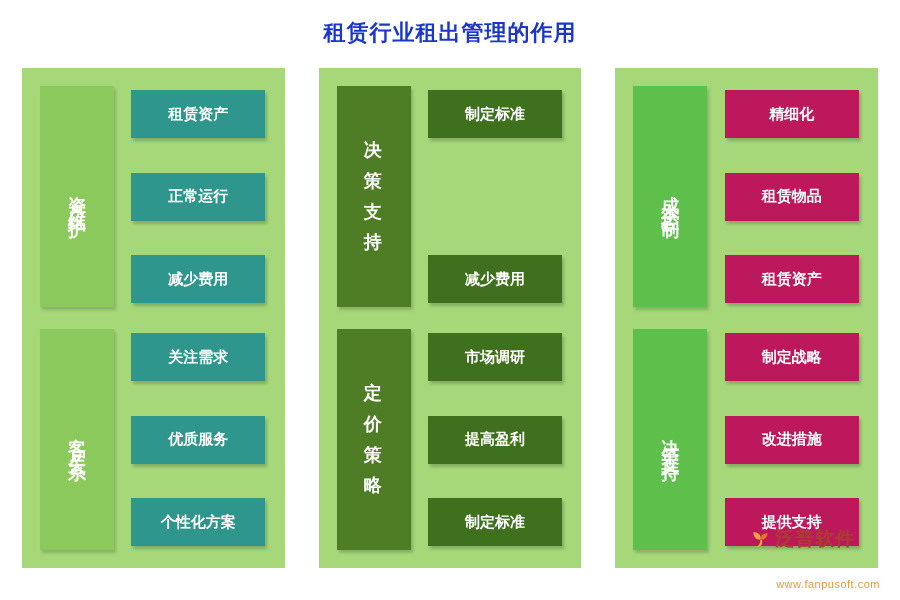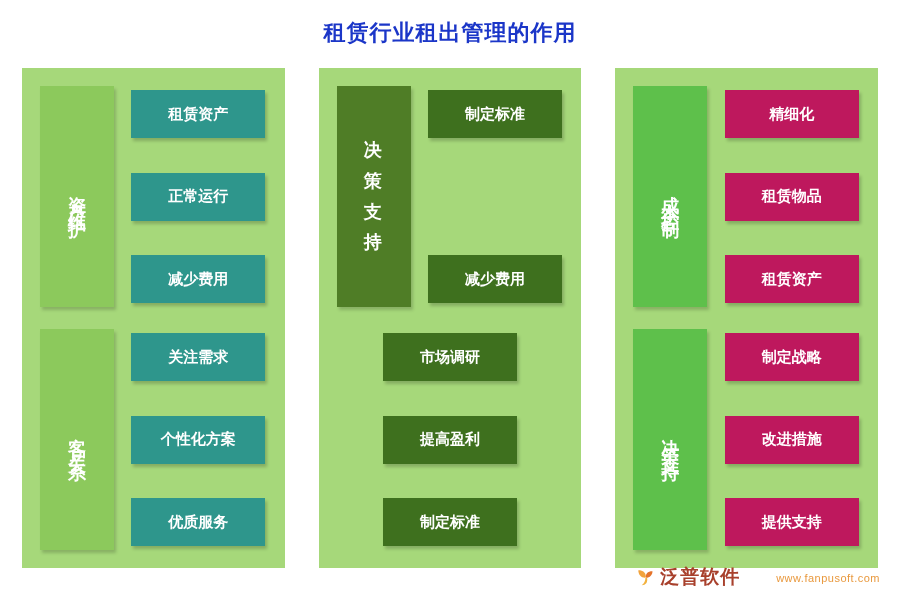--- a/index.html
+++ b/index.html
@@ -52,26 +52,26 @@
   
   .col-a .group-label{background:#8cc95c;}
   .col-a .item{background:#2e968c;}
   .col-b .group-label{background:#4f7d26;}
   .col-b .item{background:#3e701e;}
   .col-c .group-label{background:#5ec04b;}
   .col-c .item{background:#be185d;}
 
   .footer{
     position:absolute;right:20px;bottom:10px;
-    display:flex;flex-direction:row;align-items:center;
+    display:flex;flex-direction:column;align-items:flex-start;gap:24px;
   }
   .brand-row{display:flex;align-items:center;gap:5px;}
   .brand-icon{width:20px;height:20px;display:inline-block;}
   .brand-name{font-size:19px;font-weight:bold;color:#a8402c;letter-spacing:1px;}
-  .brand-url{font-size:11px;color:#e9993e;margin-top:2px;margin-left:36px;letter-spacing:0.5px;}
+  .brand-url{font-size:11px;color:#e9993e;margin-top:2px;margin-left:26px;letter-spacing:0.5px;}
 </style>
 </head>
 <body>
 
 <div class="title">租赁行业租出管理的作用</div>
 
 <div class="board">
 
   <div class="panel col-a">
     <div class="group">
@@ -83,37 +83,40 @@
         <div class="item">正常运行</div>
         <div class="item">减少费用</div>
       </div>
     </div>
     <div class="group">
       <div class="group-label">
         <span class="vtext">客户关系</span>
       </div>
       <div class="items">
         <div class="item">关注需求</div>
+        <div class="item">优质服务</div>
         <div class="item">个性化方案</div>
-        <div class="item">优质服务</div>
       </div>
     </div>
   </div>
 
   <div class="panel col-b">
     <div class="group">
       <div class="group-label">
         <span class="wraptext">决策支持</span>
       </div>
       <div class="items">
         <div class="item">制定标准</div>
         <div class="item">减少费用</div>
       </div>
     </div>
     <div class="group">
+      <div class="group-label">
+        <span class="wraptext">定价策略</span>
+      </div>
       <div class="items">
         <div class="item">市场调研</div>
         <div class="item">提高盈利</div>
         <div class="item">制定标准</div>
       </div>
     </div>
   </div>
 
   <div class="panel col-c">
     <div class="group">

